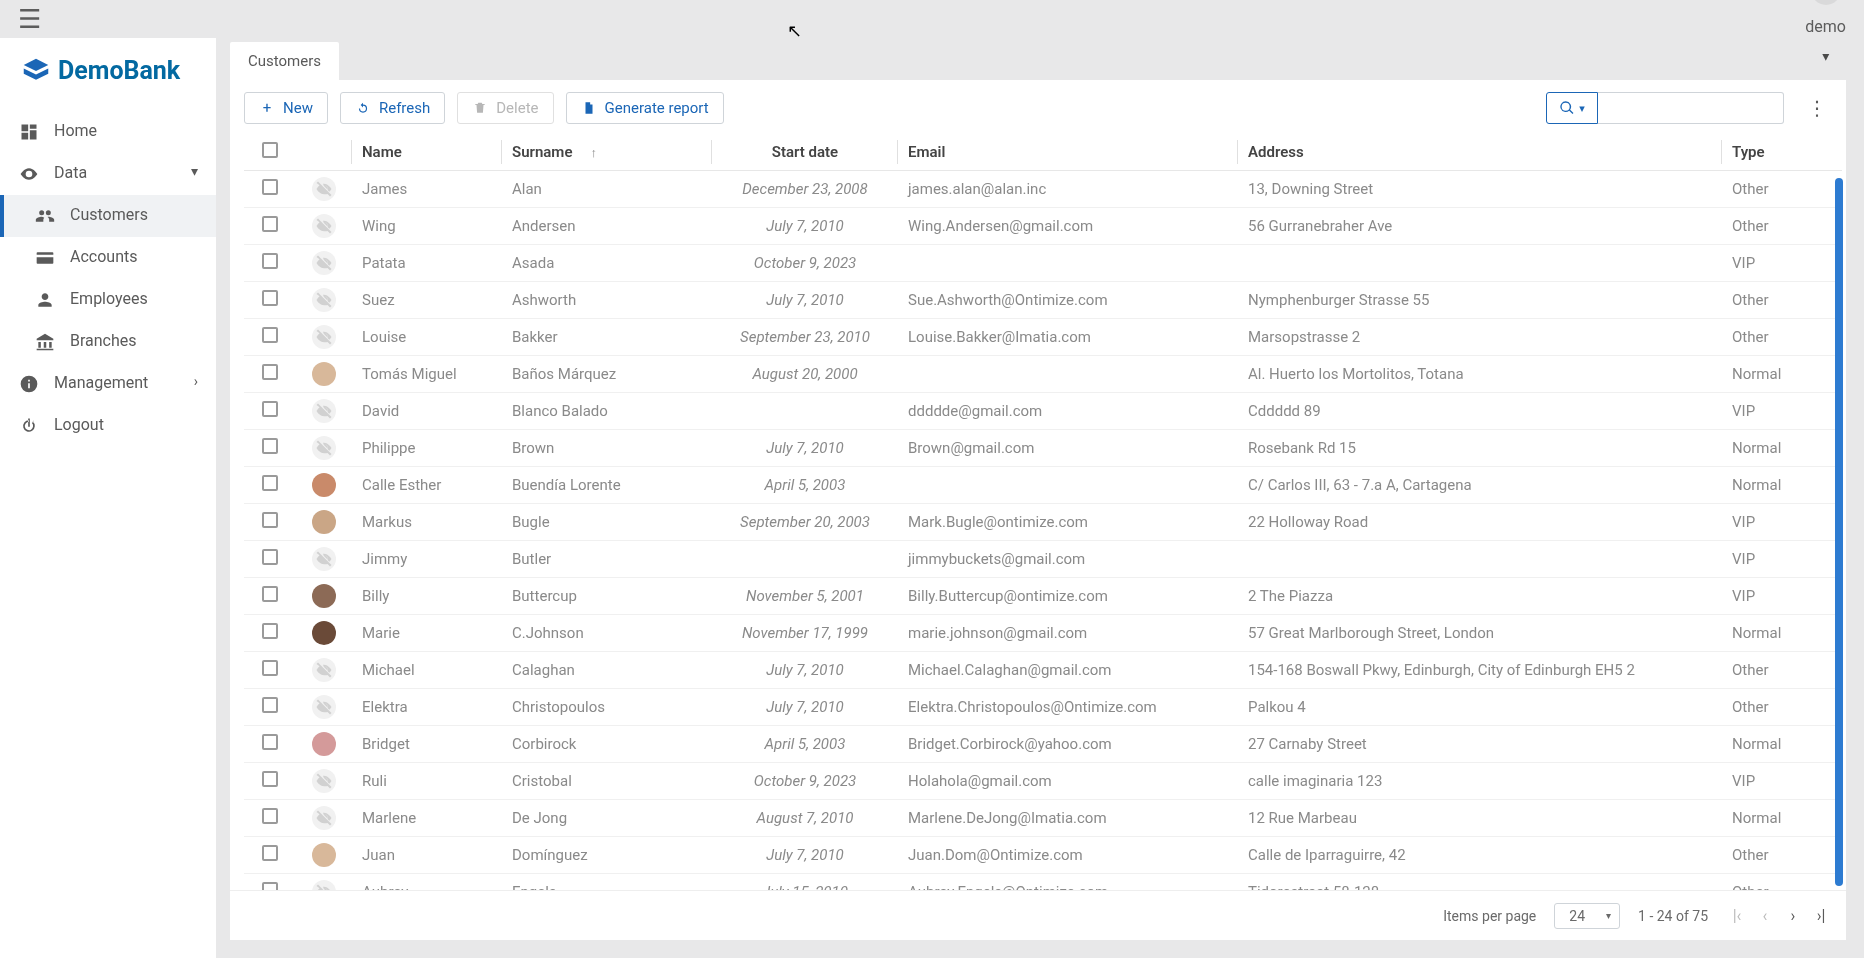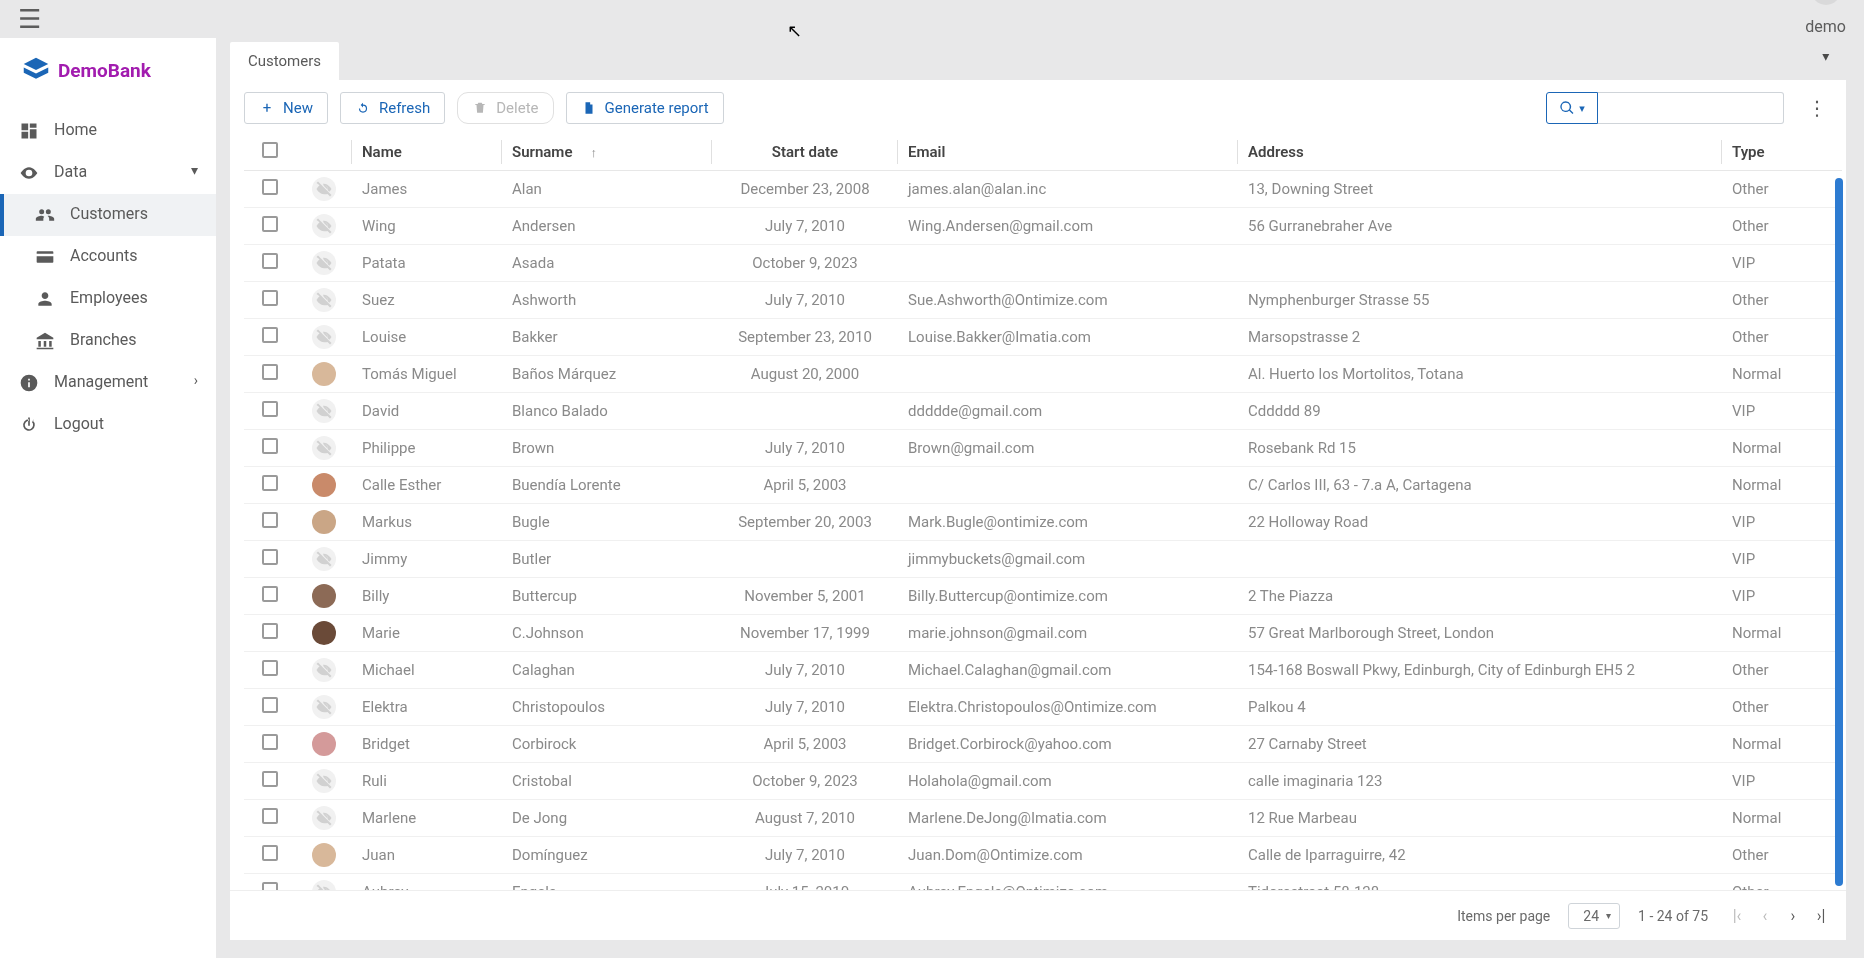--- a/index.html
+++ b/index.html
@@ -9,70 +9,70 @@
   .menu-icon { font-size: 26px; color: #5c5c5c; cursor: pointer; user-select:none; }
   .user-area { display: flex; align-items: center; gap: 12px; cursor:pointer;flex-direction:column; }
   .avatar-circle { width: 30px; height: 30px; border-radius: 50%; background: #d9d9da; display:flex; align-items:center; justify-content:center; }
   .avatar-circle svg { width:18px; height:18px; fill:#9a9a9a; }
   .chev { font-size:14px; color:#4a4a4a; }
 
   .main { display:flex; height: calc(100% - 38px); }
   .sidebar { width: 216px; background:#fff; display:flex; flex-direction:column; padding-top:8px; }
   .logo-row { display:flex; align-items:center; gap:8px; padding: 10px 18px 16px 22px; }
   .logo-mark { width:28px; height:28px; position:relative; }
-  .logo-text { font-size:19px; font-weight:700; color:#a21caf; }
+  .logo-text { font-size:25px; font-weight:700; color:#0369a1; }
   .nav { margin-top:10px; }
   .nav-item { display:flex; align-items:flex-start; gap:14px; padding:10px 18px; color:#5a5a5a; cursor:pointer; }
   .nav-item.sub { padding-left:34px; }
   .nav-item.active { background:#f0f2f4; position:relative; }
   .nav-item.active::before { content:''; position:absolute; left:0; top:0; bottom:0; width:4px; background:#1b66b6; }
   .nav-icon { width:22px; height:22px; display:flex; align-items:center; justify-content:center; fill:#5a5a5a; }
   .nav-item .expand { margin-left:auto; font-size:14px; color:#5a5a5a; }
 
   .content { flex:1; padding: 0 18px 18px 14px; display:flex; flex-direction:column; overflow:hidden; }
   .tab-strip { height:42px; display:flex; align-items:flex-end; }
   .tab { background:#fff; padding:10px 18px; font-size:15px; color:#5a5a5a; border-top-left-radius:2px; border-top-right-radius:2px; }
   .panel { background:#fff; flex:1; display:flex; flex-direction:column; overflow:hidden; position:relative; }
 
   .toolbar { display:flex; align-items:center; gap:12px; padding:12px 14px 10px 14px; }
   .btn { display:flex; align-items:center; gap:8px; border:1px solid #cfd4d9; background:#fff; padding:6px 14px; border-radius:3px; font-size:15px; cursor:pointer; }
   .btn.blue { color:#1b66b6; }
-  .btn.disabled { color:#b7b7b7; border-color:#e0e0e0; cursor:default;border-radius:11px; }
+  .btn.disabled { color:#b7b7b7; border-color:#e0e0e0; cursor:default; }
   .btn .ico { display:inline-flex; width:16px; height:16px; align-items:center; justify-content:center; }
   .toolbar-spacer { flex:1; }
   .search-group { display:flex; align-items:center; }
   .search-btn { border:1px solid #1b66b6; height:32px; width:52px; display:flex; align-items:center; justify-content:center; gap:4px; border-radius:3px 0 0 3px; cursor:pointer; }
   .search-btn svg { fill:#1b66b6; }
   .search-btn .caret { font-size:11px; color:#1b66b6; }
   .search-input { border:1px solid #cfd4d9; border-left:none; height:32px; width:186px; padding:0 8px; border-radius:0 3px 3px 0; outline:none; font-size:14px; }
   .more-vert { width:30px; height:30px; display:flex; align-items:center; justify-content:center; cursor:pointer; margin-left:6px; color:#5a5a5a; font-size:20px; }
 
   .table-wrap { flex:1; overflow:auto; padding:0 4px 0 14px; }
   table { width:100%; border-collapse:collapse; table-layout:fixed; }
   thead th { text-align:left; font-weight:600; color:#444; font-size:15px; padding:8px 10px; border-bottom:1px solid #e7e7e7; position:relative; }
   thead th .divider { position:absolute; right:0; top:6px; bottom:6px; width:1px; background:#e0e0e0; }
   thead th.center { text-align:center; }
   tbody td { padding:6px 10px; font-size:15px; color:#8a8a8a; border-bottom:1px solid #f0f0f0; white-space:nowrap; overflow:hidden; text-overflow:ellipsis; }
-  tbody td.center { text-align:center; }
+  tbody td.center { text-align:center;font-style:italic; }
   .chk { width:16px; height:16px; border:2px solid #9a9a9a; border-radius:2px; display:inline-block; cursor:pointer; }
   .row-avatar { width:24px; height:24px; border-radius:50%; display:inline-block; background:#f1f1f1; vertical-align:middle; }
   .row-avatar.placeholder { display:inline-flex; align-items:center; justify-content:center; }
   .row-avatar.placeholder svg { width:18px; height:18px; fill:#bdbdbd; opacity:0.6; }
   .sort-arrow { margin-left:18px; color:#888; font-size:13px; }
   col.c-chk { width:52px; }
   col.c-av { width:56px; }
   col.c-name { width:150px; }
   col.c-surname { width:210px; }
   col.c-date { width:186px; }
   col.c-email { width:340px; }
   col.c-addr { }
   col.c-type { width:120px; }
 
   .footer { height:50px; display:flex; align-items:center; justify-content:flex-end; gap:18px; padding:0 14px; border-top:1px solid #eee; font-size:14px; color:#6a6a6a; }
-  .pp-select { border:1px solid #cfd4d9; border-radius:3px; padding:4px 20px 4px 14px; position:relative; display:flex; align-items:center; cursor:pointer; }
+  .pp-select { border:1px solid #cfd4d9; border-radius:3px; padding:4px 34px 4px 14px; position:relative; display:flex; align-items:center; cursor:pointer; }
   .pp-select .tri { position:absolute; right:8px; font-size:10px; color:#6a6a6a; }
   .pager { display:flex; align-items:center; gap:6px; }
   .pager span { width:22px; text-align:center; color:#bcbcbc; cursor:pointer; font-size:16px; }
   .pager span.enabled { color:#5a5a5a; }
 
   .scrollbar-fake { position:absolute; right:3px; top:98px; bottom:54px; width:8px; background:#2d7bd1; border-radius:4px; }
 
   .cursor { position:absolute; left:787px; top:20px; pointer-events:none; font-size:18px; color:#000;}
 </style>
 </head>

